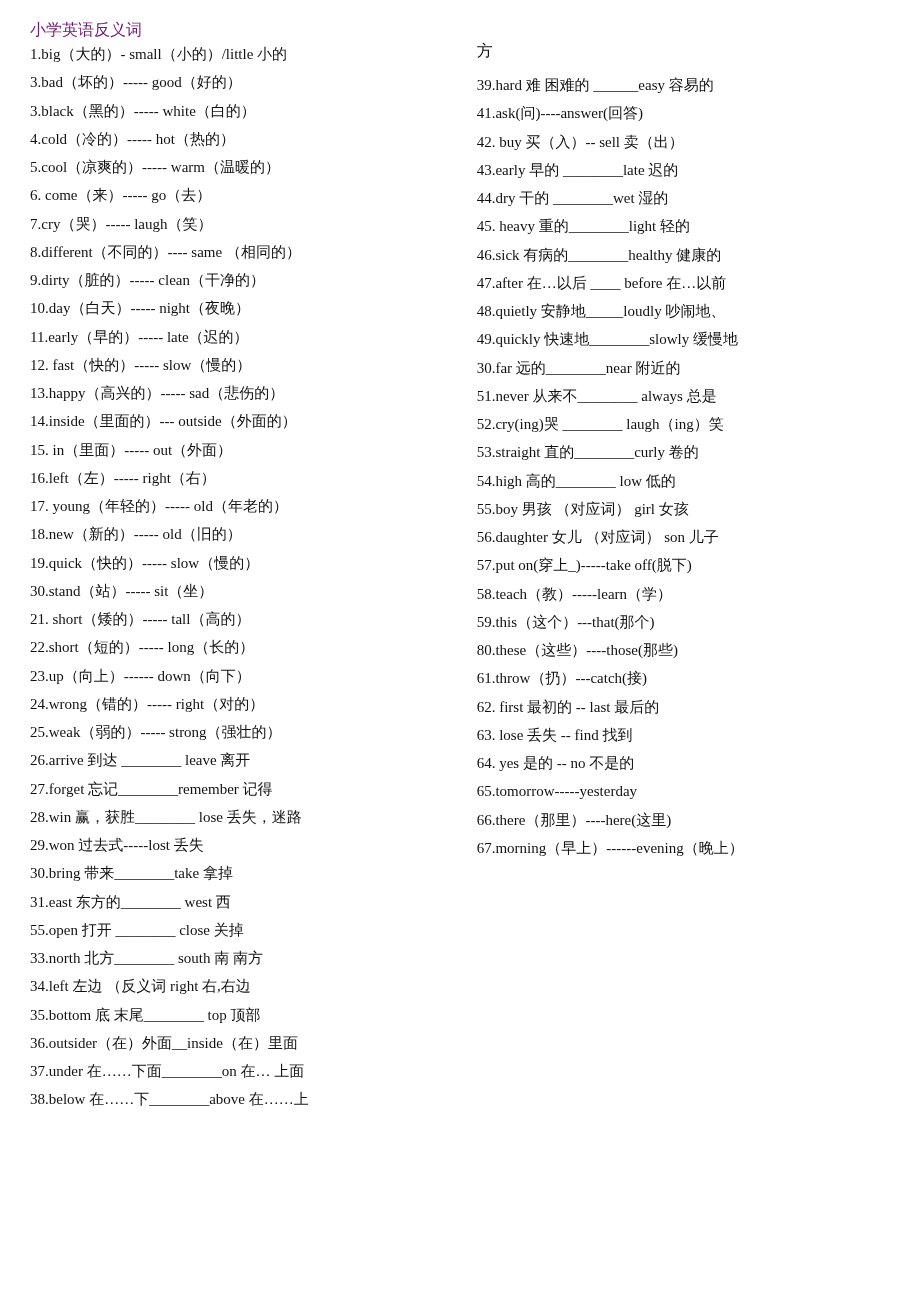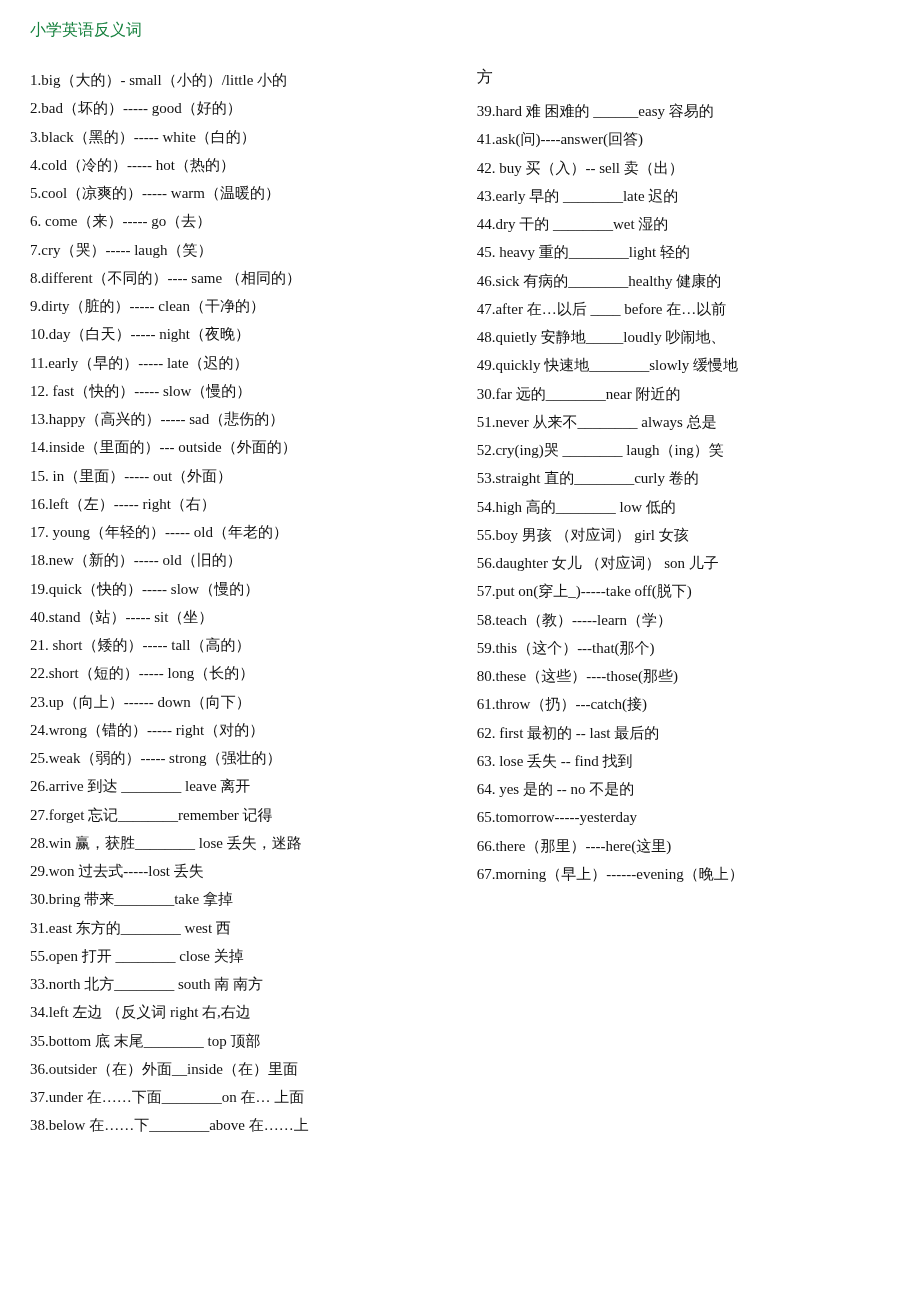--- a/index.html
+++ b/index.html
@@ -12,22 +12,22 @@
       font-family: "SimSun", "宋体", serif;
       font-size: 15px;
       color: #111;
       width: 920px;
       min-height: 1300px;
       padding: 20px 30px;
     }
     .page-title {
       font-size: 16px;
       font-weight: normal;
-      margin-bottom: 26px;
-      color: #15803d;
+      margin-bottom: 0;
+      color: #701a75;
     }
     .content-wrapper {
       display: flex;
       gap: 4px;
     }
     .column-left {
       width: 460px;
       padding-right: 10px;
     }
     .column-right {
@@ -46,39 +46,39 @@
   </style>
 </head>
 <body>
 
 <div class="page-title">小学英语反义词</div>
 
 <div class="content-wrapper">
   <div class="column-left">
 
   <div class="item">1.big（大的）- small（小的）/little 小的</div>
-      <div class="item">2.bad（坏的）----- good（好的）</div>
+      <div class="item">3.bad（坏的）----- good（好的）</div>
       <div class="item">3.black（黑的）----- white（白的）</div>
       <div class="item">4.cold（冷的）----- hot（热的）</div>
       <div class="item">5.cool（凉爽的）----- warm（温暖的）</div>
       <div class="item">6. come（来）----- go（去）</div>
       <div class="item">7.cry（哭）----- laugh（笑）</div>
       <div class="item">8.different（不同的）---- same （相同的）</div>
       <div class="item">9.dirty（脏的）----- clean（干净的）</div>
       <div class="item">10.day（白天）----- night（夜晚）</div>
       <div class="item">11.early（早的）----- late（迟的）</div>
       <div class="item">12. fast（快的）----- slow（慢的）</div>
       <div class="item">13.happy（高兴的）----- sad（悲伤的）</div>
       <div class="item">14.inside（里面的）--- outside（外面的）</div>
       <div class="item">15. in（里面）----- out（外面）</div>
       <div class="item"> 16.left（左）----- right（右）</div>
       <div class="item">17. young（年轻的）----- old（年老的）</div>
       <div class="item">18.new（新的）----- old（旧的）</div>
       <div class="item">19.quick（快的）----- slow（慢的）</div>
-      <div class="item">40.stand（站）----- sit（坐）</div>
+      <div class="item">30.stand（站）----- sit（坐）</div>
       <div class="item">21. short（矮的）----- tall（高的）</div>
       <div class="item">22.short（短的）----- long（长的）</div>
       <div class="item">23.up（向上）------ down（向下）</div>
       <div class="item">24.wrong（错的）----- right（对的）</div>
       <div class="item">25.weak（弱的）----- strong（强壮的）</div>
       <div class="item">26.arrive 到达 ________ leave 离开</div>
       <div class="item">27.forget 忘记________remember 记得</div>
       <div class="item">28.win 赢，获胜________ lose 丢失，迷路</div>
       <div class="item">29.won 过去式-----lost 丢失</div>
       <div class="item">30.bring 带来________take 拿掉</div>

